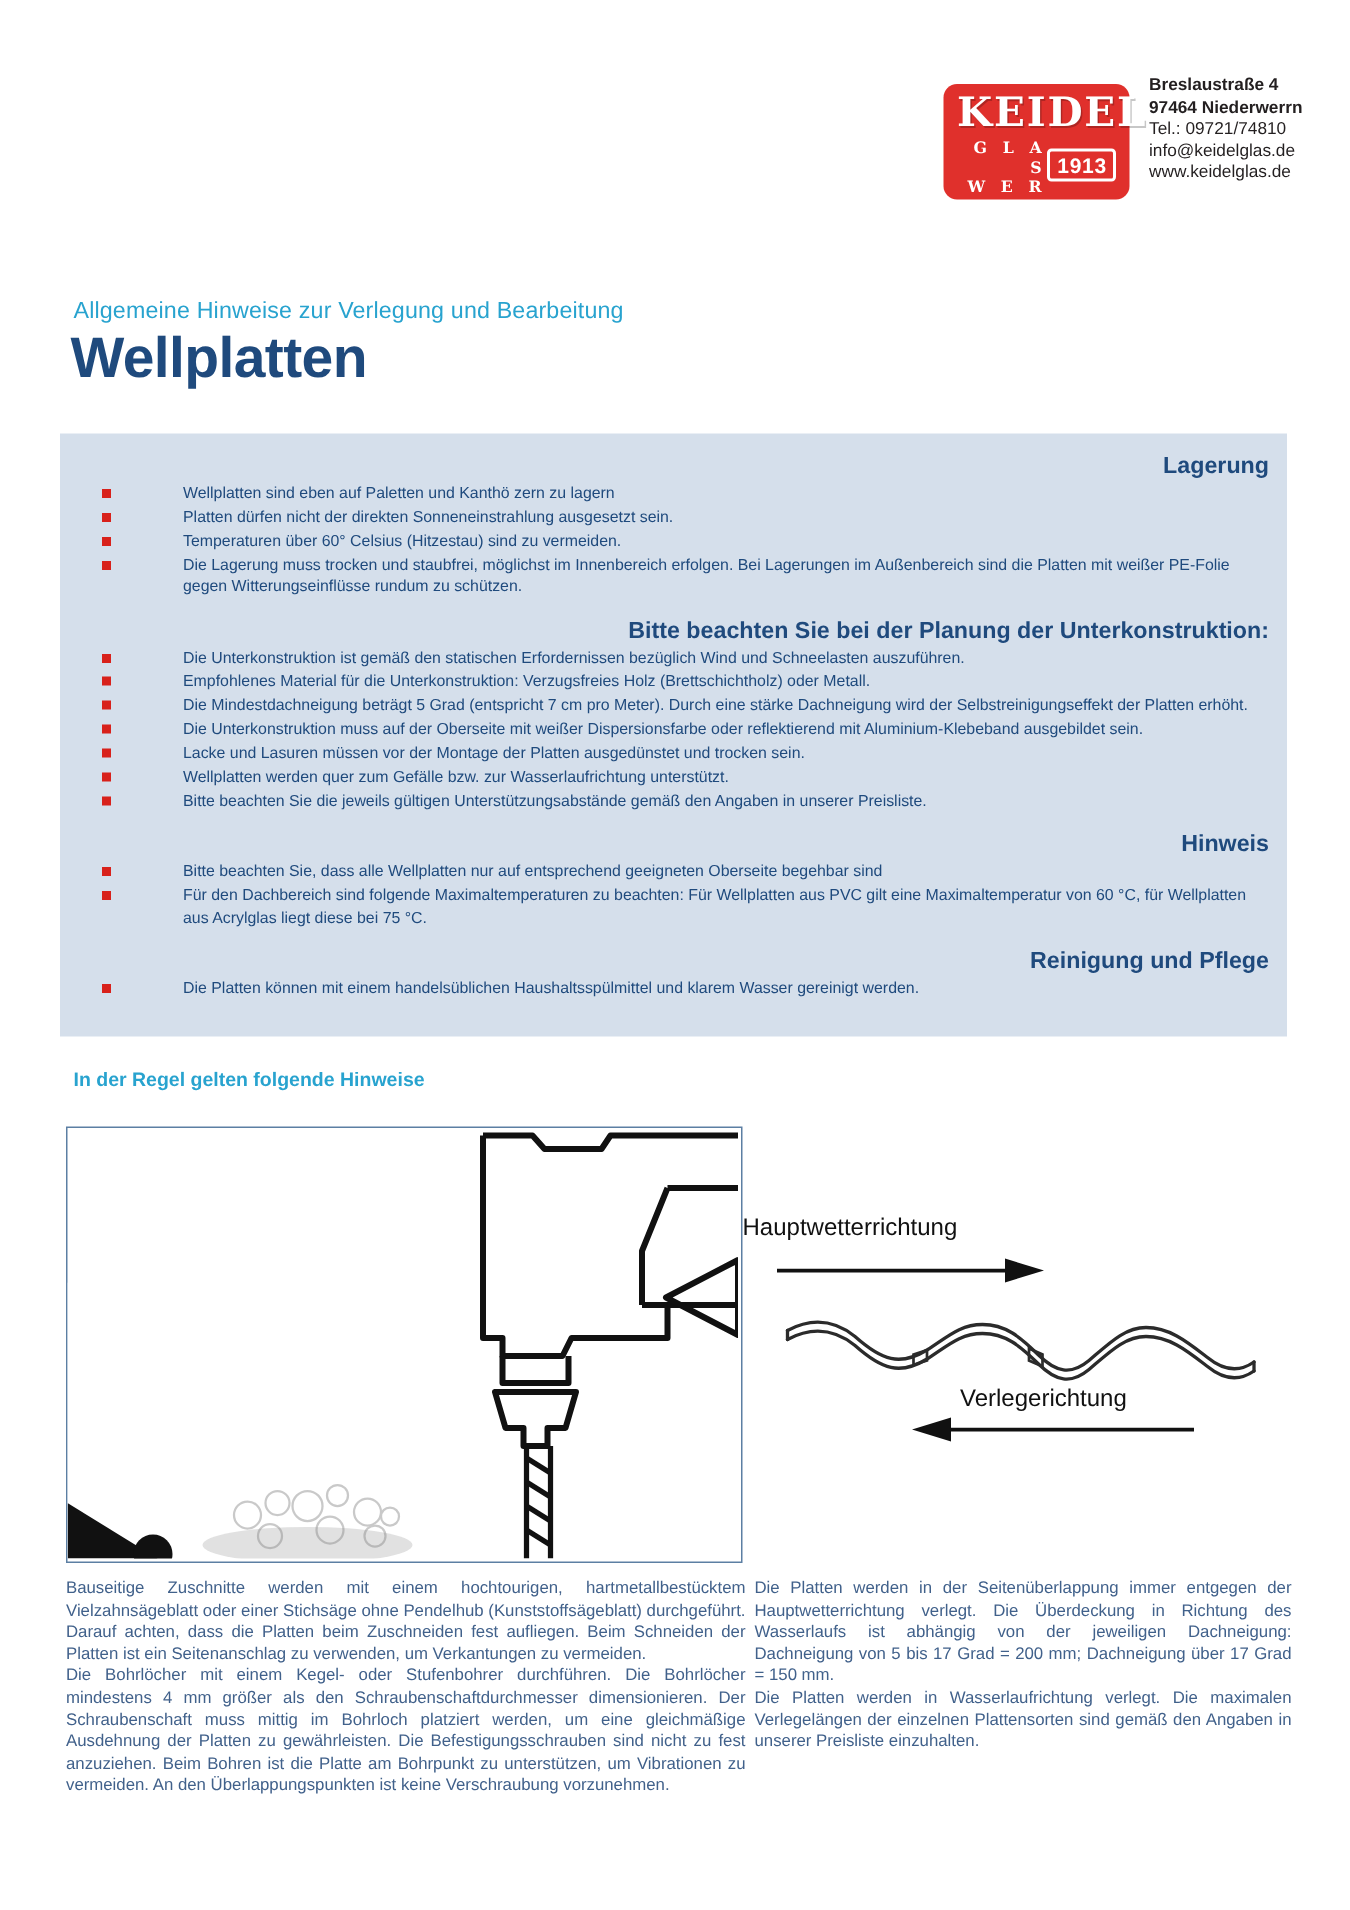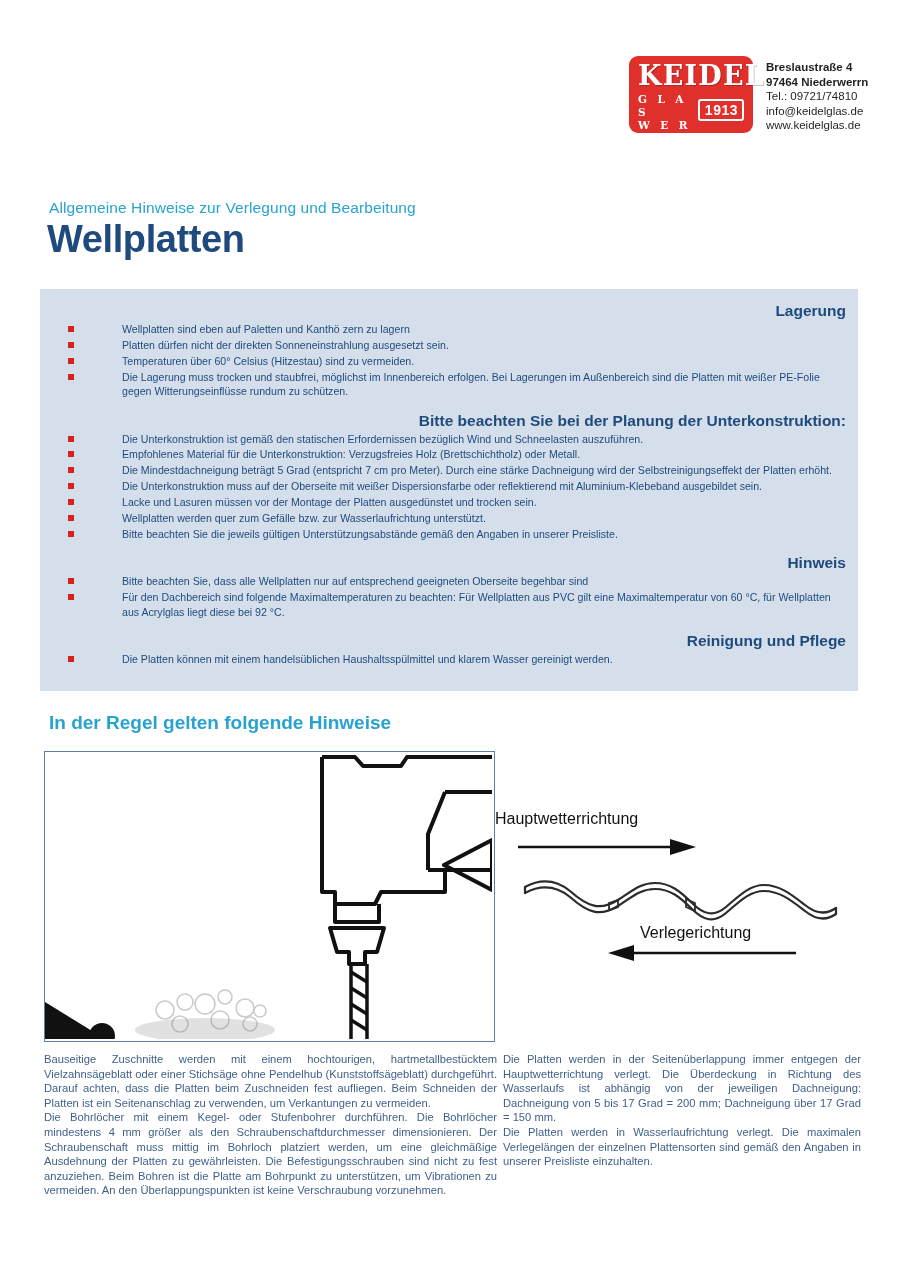--- a/index.html
+++ b/index.html
@@ -50,38 +50,39 @@
     justify-content: space-between;
     margin-top: 2px;
   }
   .logo-glaswerk {
     font-family: "DejaVu Serif", serif;
     font-weight: bold;
     font-size: 10.5px;
     line-height: 13px;
     color: #ffffff;
     letter-spacing: 3.4px;
+    text-align: right;
   }
   .logo-year {
     font-family: Liberation Sans, sans-serif;
     font-weight: bold;
     font-size: 14px;
     line-height: 15px;
     color: #ffffff;
     border: 2px solid #ffffff;
     border-radius: 3px;
     padding: 2px 4px 1px 5px;
     letter-spacing: 0.5px;
     margin-top: 6px;
     margin-right: 2px;
   }
   .contact {
     position: absolute;
     left: 766px;
-    top: 10px;
+    top: 0px;
     font-size: 11.5px;
     line-height: 14.6px;
     color: #231f20;
     font-family: "Liberation Sans", sans-serif;
   }
   .contact div { white-space: nowrap; }
   .contact .bold { font-weight: bold; }
 
   
   .kicker {
@@ -145,21 +146,21 @@
     width: 6px;
     height: 6px;
     background: #d8211b;
   }
 
   
   .subhead2 {
     position: absolute;
     left: 49px;
     top: 712px;
-    font-size: 19px;
+    font-size: 13px;
     font-weight: bold;
     color: #28a3cf;
   }
 
   
   .fig-left {
     position: absolute;
     left: 44px;
     top: 751px;
     width: 449px;
@@ -246,21 +247,21 @@
       <li>Die Mindestdachneigung beträgt 5 Grad (entspricht 7 cm pro Meter). Durch eine stärke Dachneigung wird der Selbstreinigungseffekt der Platten erhöht.</li>
       <li>Die Unterkonstruktion muss auf der Oberseite mit weißer Dispersionsfarbe oder reflektierend mit Aluminium-Klebeband ausgebildet sein.</li>
       <li>Lacke und Lasuren müssen vor der Montage der Platten ausgedünstet und trocken sein.</li>
       <li>Wellplatten werden quer zum Gefälle bzw. zur Wasserlaufrichtung unterstützt.</li>
       <li>Bitte beachten Sie die jeweils gültigen Unterstützungsabstände gemäß den Angaben in unserer Preisliste.</li>
     </ul>
 
     <div class="sec-head gap">Hinweis</div>
     <ul class="blist">
       <li>Bitte beachten Sie, dass alle Wellplatten nur auf entsprechend geeigneten Oberseite begehbar sind</li>
-      <li>Für den Dachbereich sind folgende Maximaltemperaturen zu beachten: Für Wellplatten aus PVC gilt eine Maximaltemperatur von 60 °C, für Wellplatten aus Acrylglas liegt diese bei 92 °C.</li>
+      <li>Für den Dachbereich sind folgende Maximaltemperaturen zu beachten: Für Wellplatten aus PVC gilt eine Maximaltemperatur von 60 °C, für Wellplatten aus Acrylglas liegt diese bei 75 °C.</li>
     </ul>
 
     <div class="sec-head gap">Reinigung und Pflege</div>
     <ul class="blist">
       <li>Die Platten können mit einem handelsüblichen Haushaltsspülmittel und klarem Wasser gereinigt werden.</li>
     </ul>
 
   </div>
 </div>
 

